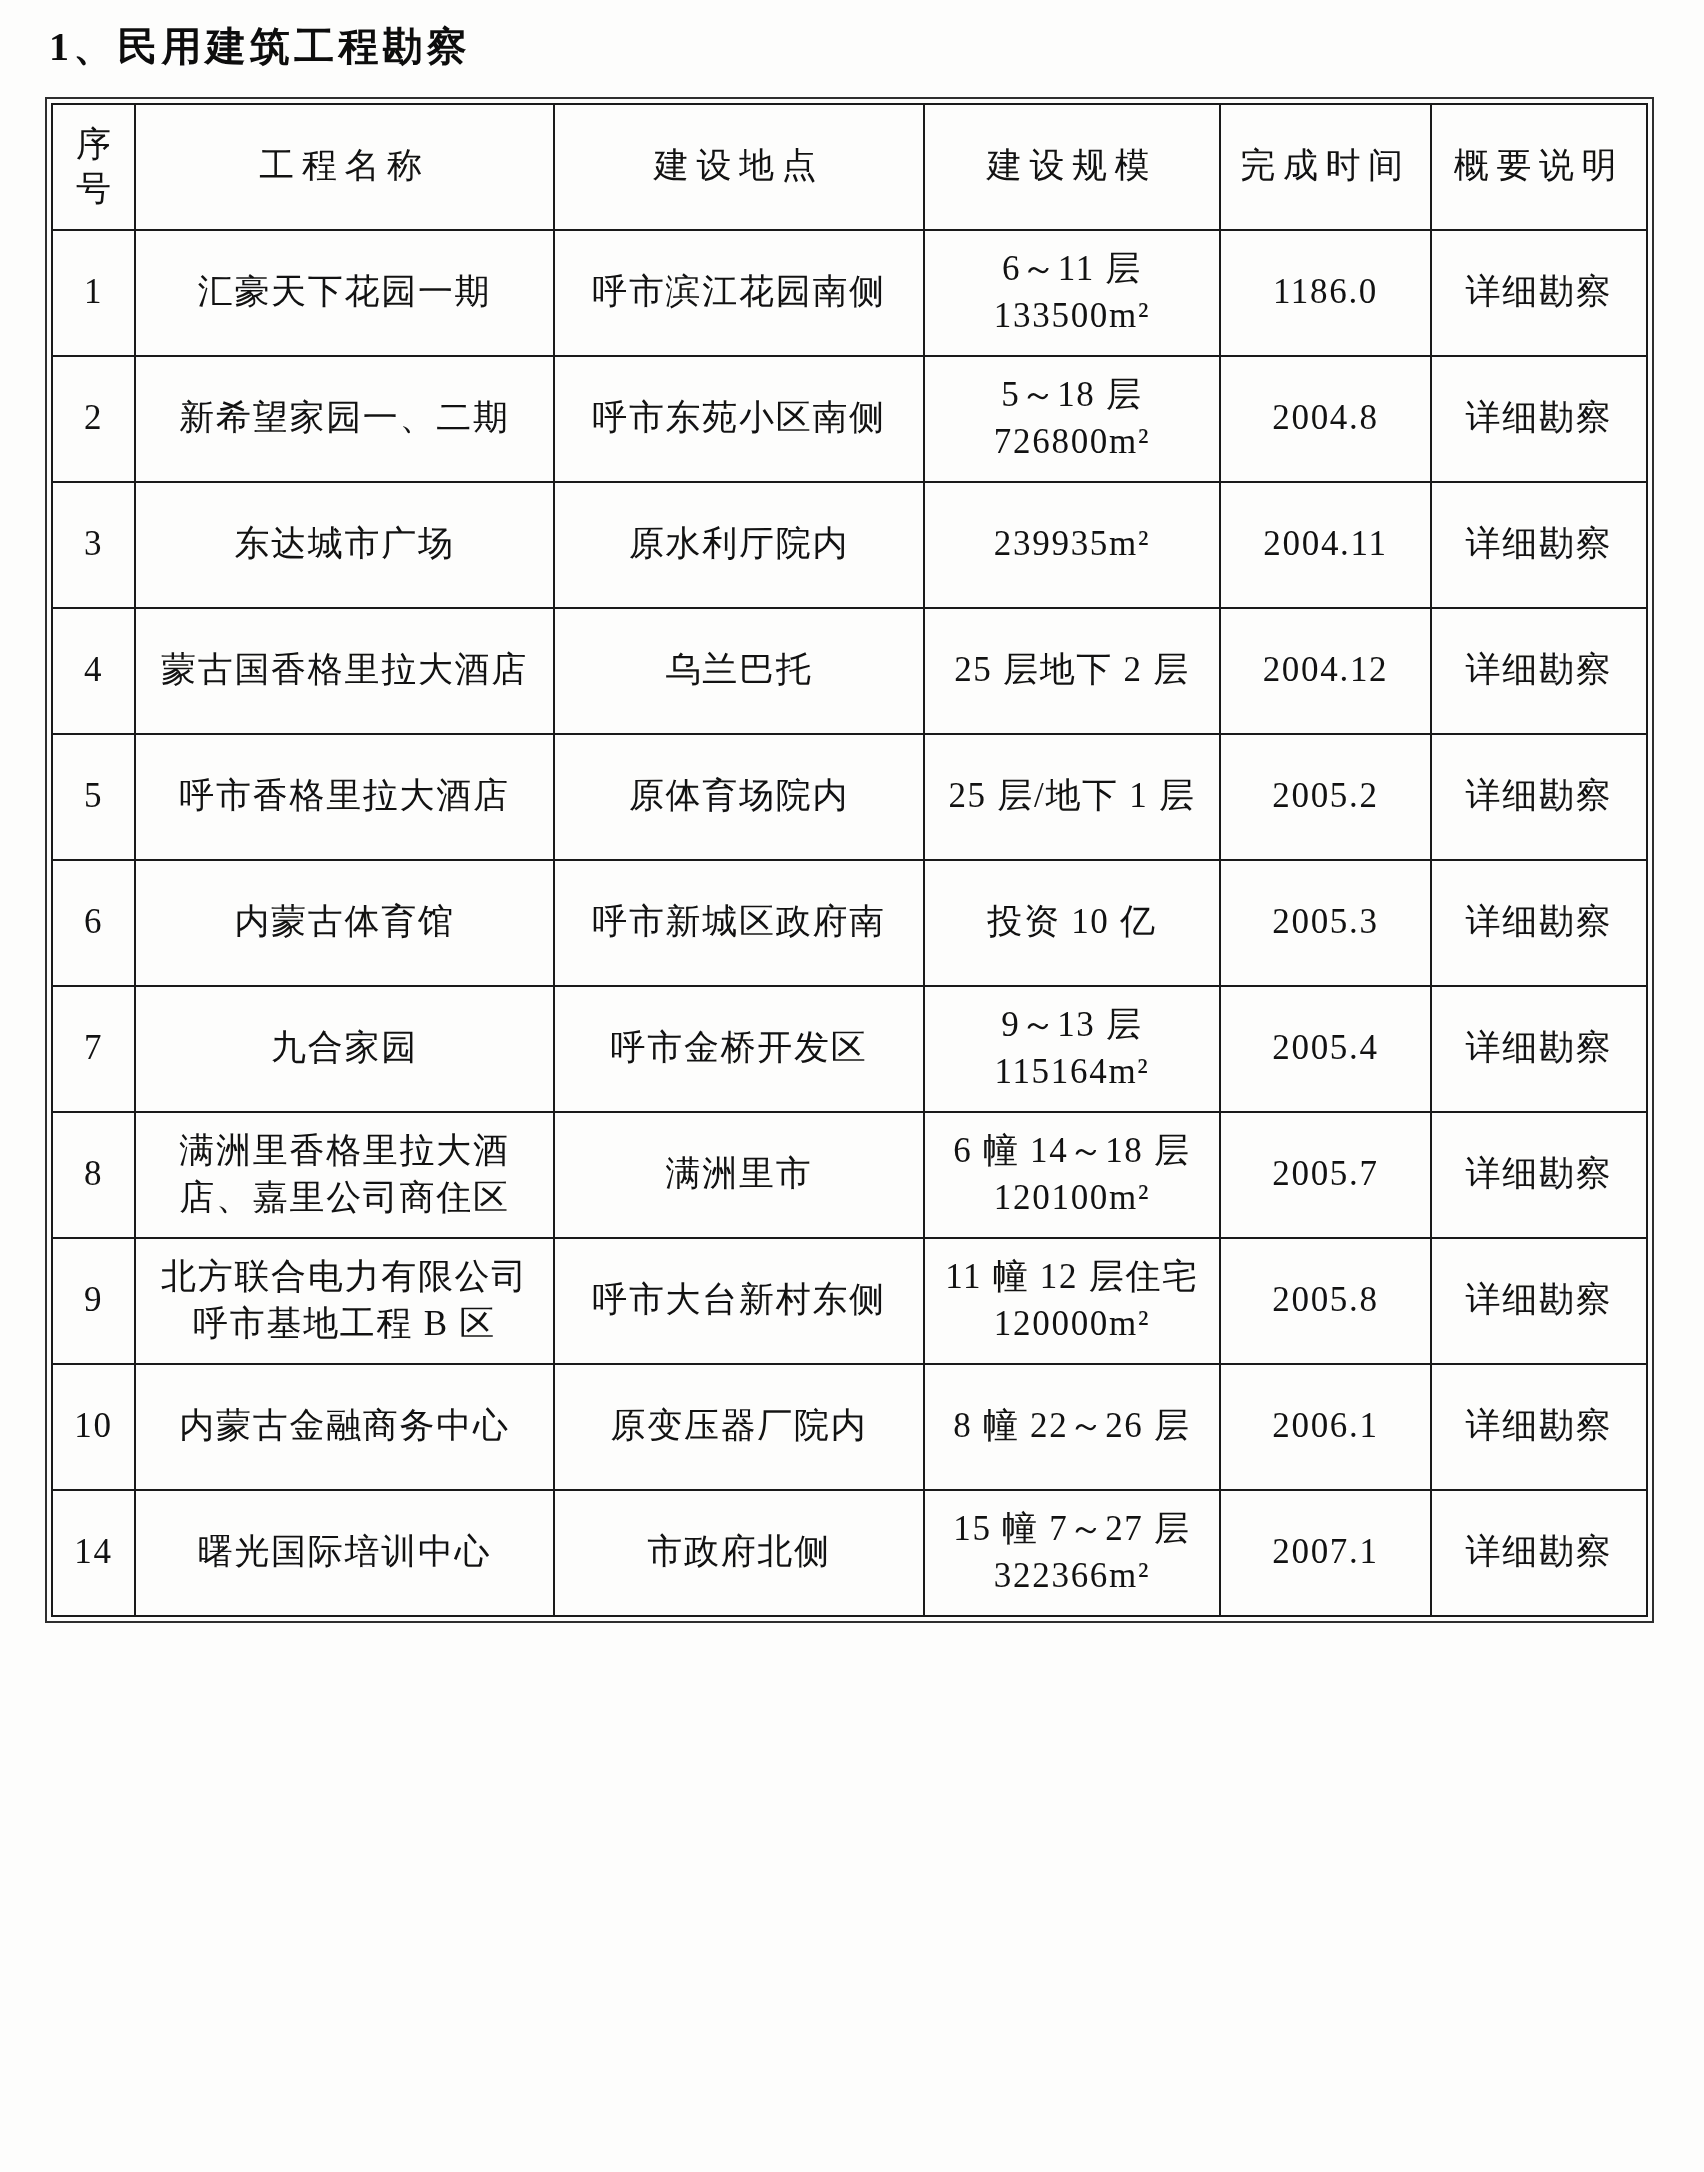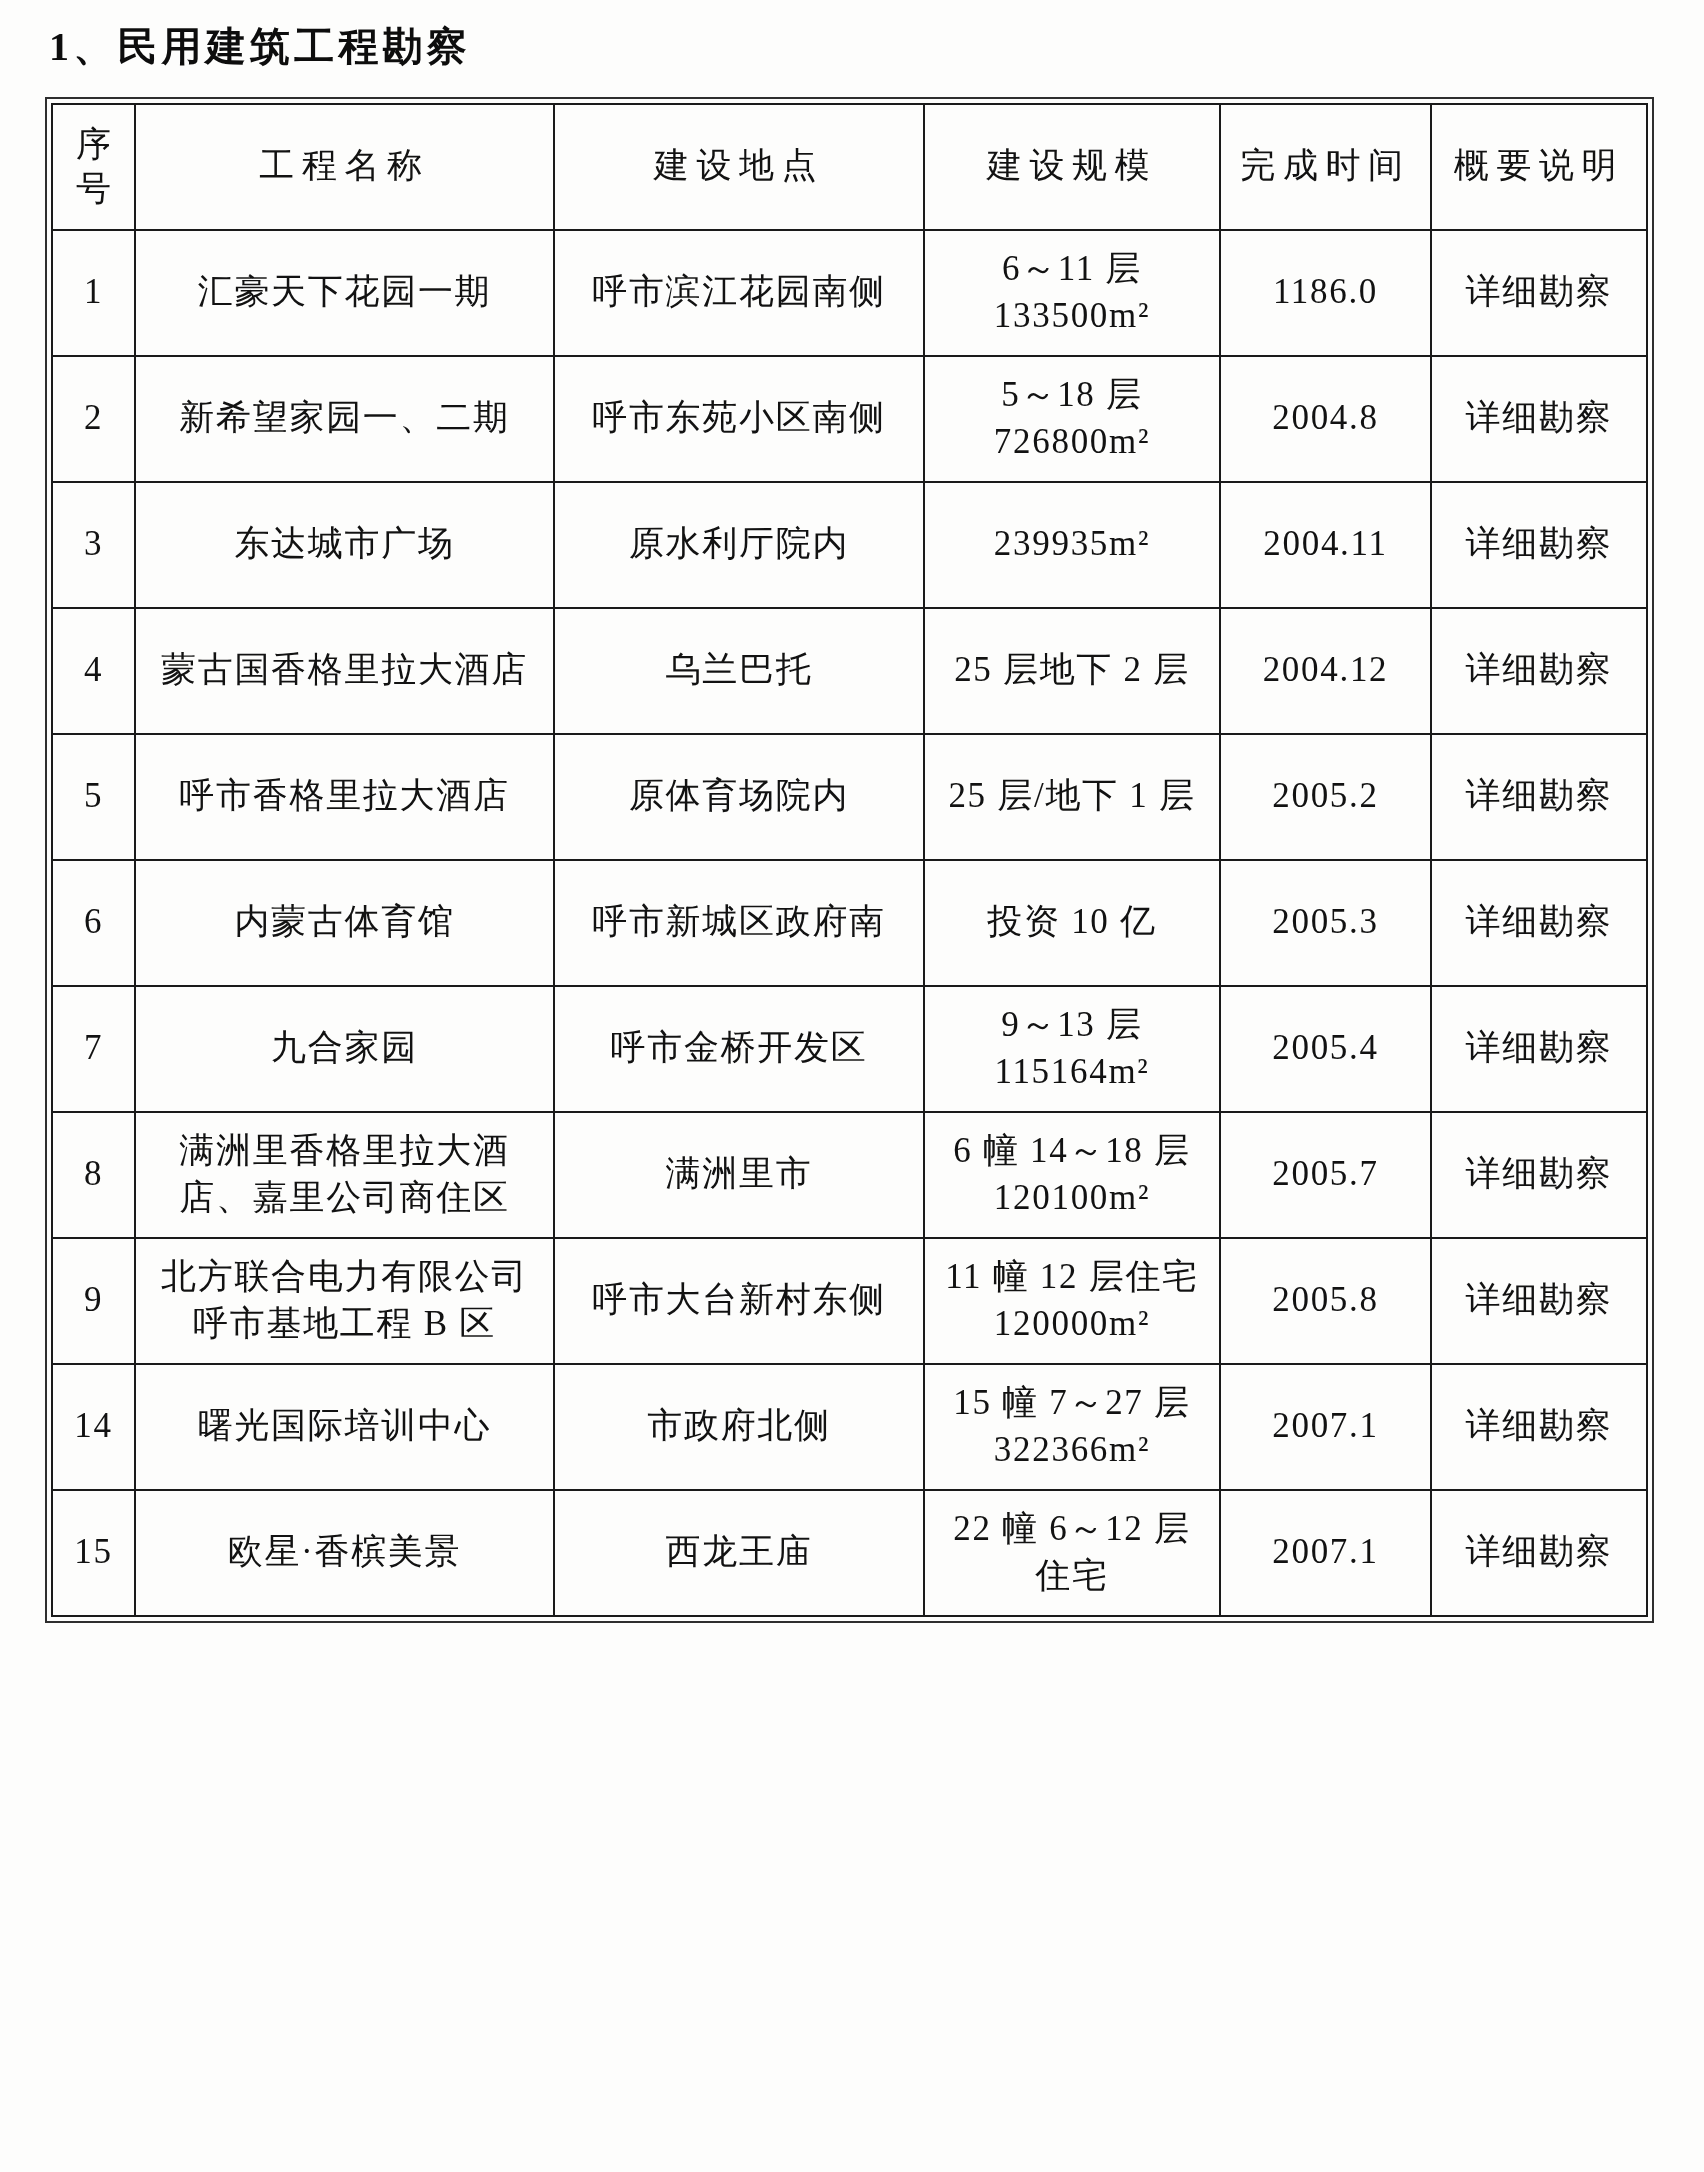--- a/index.html
+++ b/index.html
@@ -185,41 +185,40 @@
       <td class="cell-no">9</td>
       <td class="cell-name">北方联合电力有限公司
 呼市基地工程 B 区</td>
       <td class="cell-loc">呼市大台新村东侧</td>
       <td class="cell-scale">11 幢 12 层住宅
 120000m²</td>
       <td class="cell-time">2005.8</td>
       <td class="cell-note">详细勘察</td>
     </tr>
 
+    <tr>
+      <td class="cell-no">10</td>
+      <td class="cell-name">内蒙古金融商务中心</td>
+      <td class="cell-loc">原变压器厂院内</td>
+      <td class="cell-scale">8 幢 22～26 层</td>
+      <td class="cell-time">2006.1</td>
+      <td class="cell-note">详细勘察</td>
+    </tr>
 
 
 
 
     <tr>
       <td class="cell-no">14</td>
       <td class="cell-name">曙光国际培训中心</td>
       <td class="cell-loc">市政府北侧</td>
       <td class="cell-scale">15 幢 7～27 层
 322366m²</td>
       <td class="cell-time">2007.1</td>
       <td class="cell-note">详细勘察</td>
     </tr>
 
-    <tr>
-      <td class="cell-no">15</td>
-      <td class="cell-name">欧星·香槟美景</td>
-      <td class="cell-loc">西龙王庙</td>
-      <td class="cell-scale">22 幢 6～12 层
-住宅</td>
-      <td class="cell-time">2007.1</td>
-      <td class="cell-note">详细勘察</td>
-    </tr>
   </tbody>
     </table>
   </div>
 
 </div>
 
 
 </body></html>

